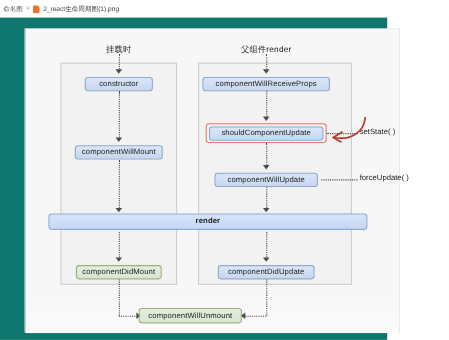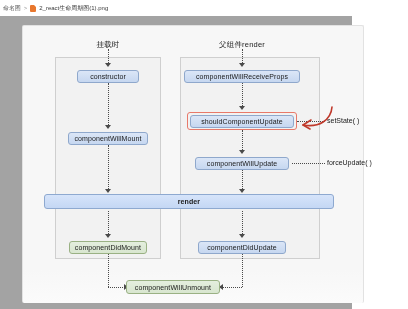--- a/index.html
+++ b/index.html
@@ -43,21 +43,21 @@
     border-left: 2px solid transparent;
     border-top: 2px solid #fff;
   }
   .bc-name { color: #3a3a3a; font-size: 6px; }
 
   
   .viewer {
     position: absolute;
     top: 16px; left: 0;
     width: 352px; height: 293px;
-    background: #a3a3a3;
+    background: #0f766e;
   }
 
   
   .sheet {
     position: absolute;
     left: 22px; top: 9px;
     width: 342px; height: 278px;
     background: linear-gradient(180deg,#f7f7f7 0%, #f7f7f7 88%, #fbfbfb 100%);
     border: 1px solid #e2e2e2;
     border-bottom: none;

